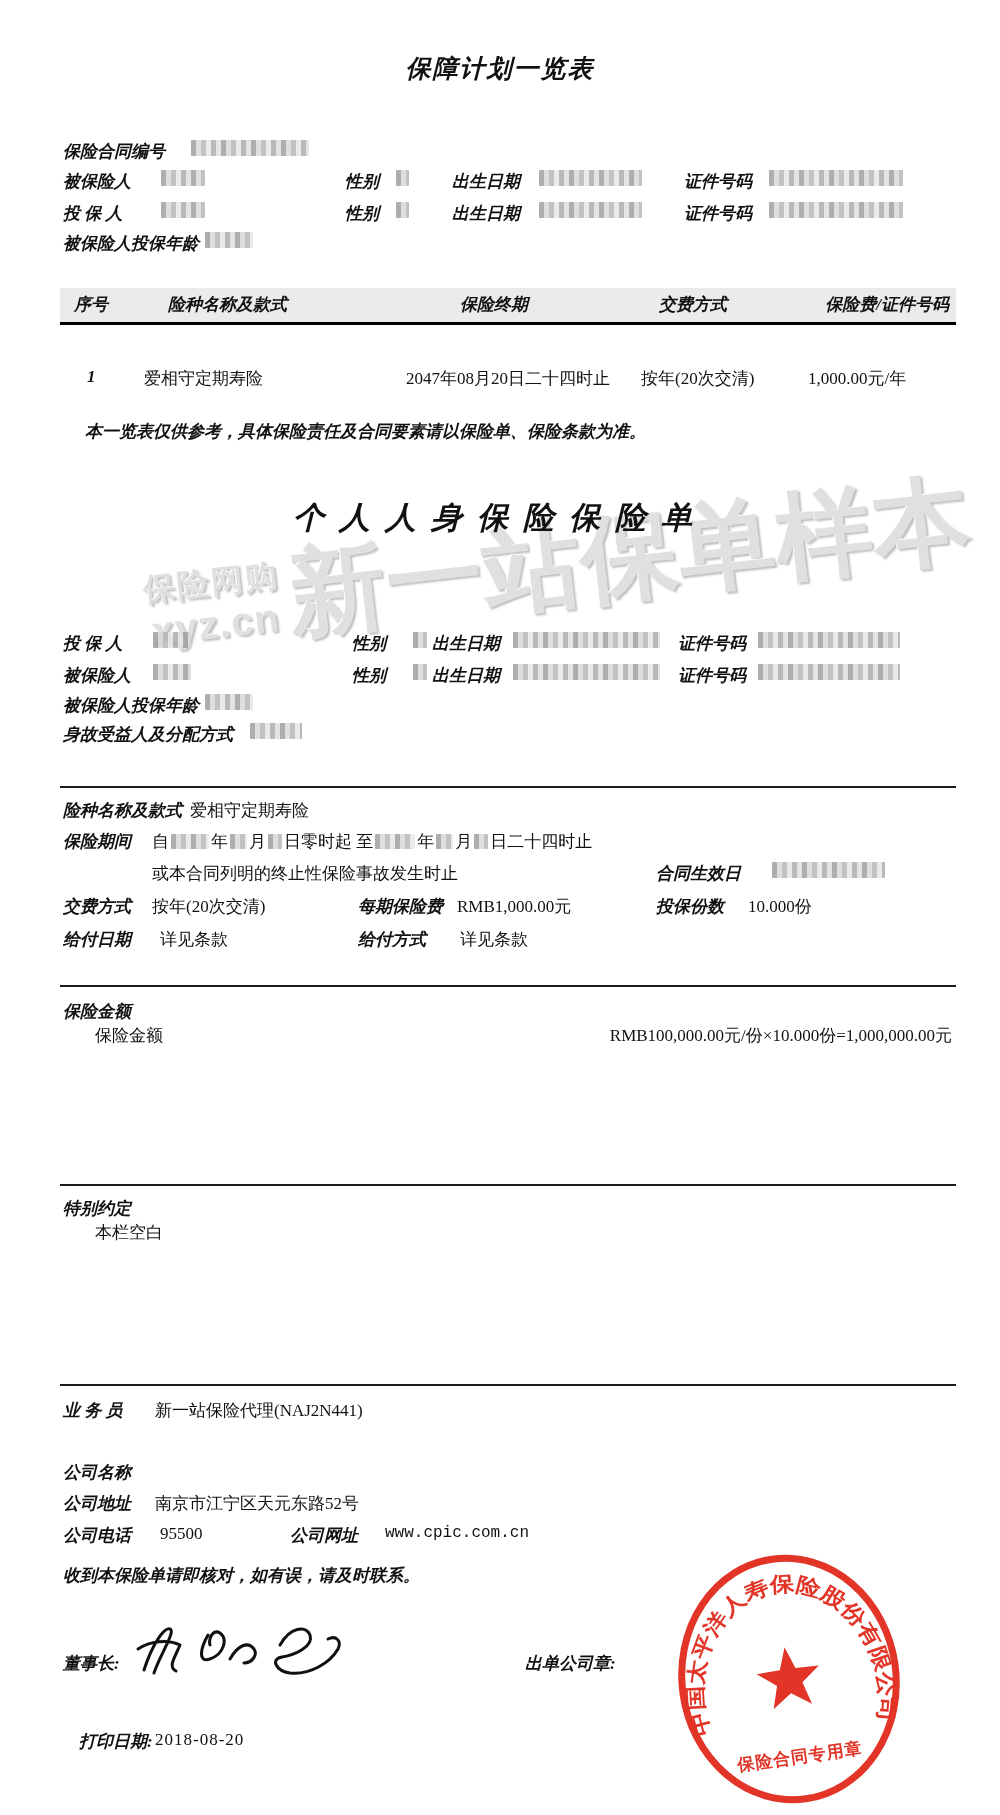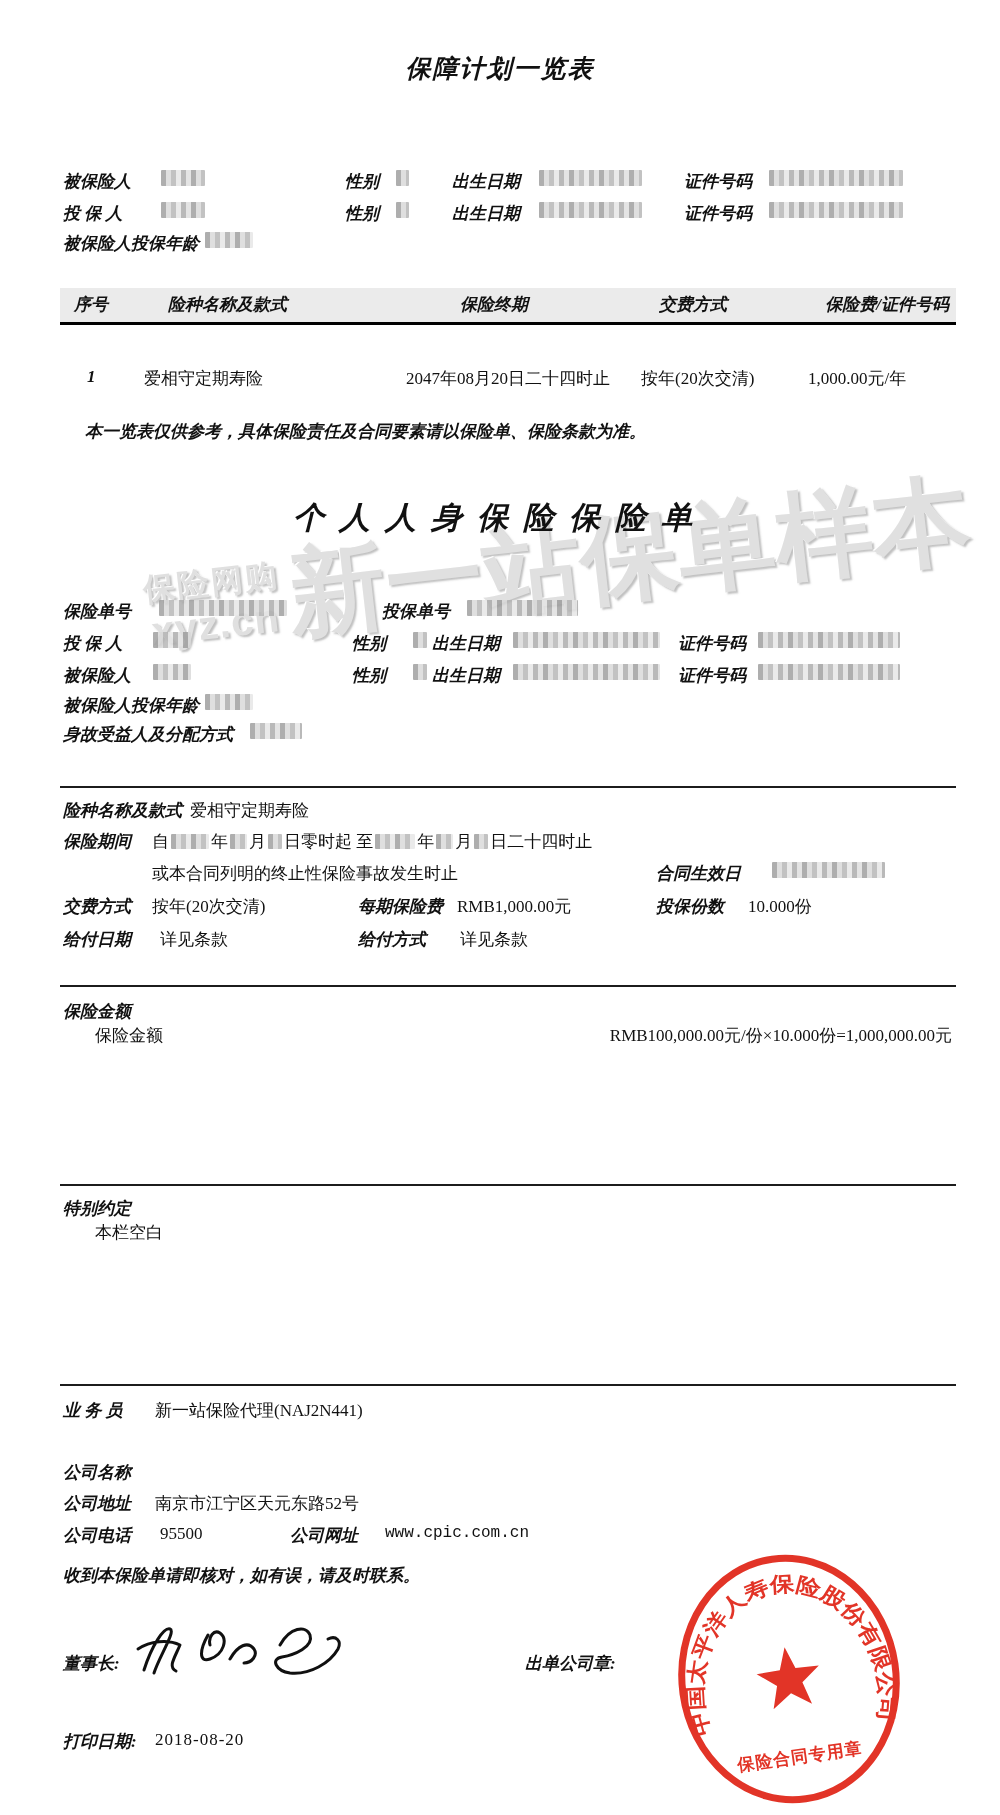--- a/index.html
+++ b/index.html
@@ -45,20 +45,24 @@
   <div class="wm">
     <div class="wm-small">
       <div>保险网购</div>
       <div class="wm-url">xyz.cn</div>
     </div>
     <div class="wm-big">新一站保单样本</div>
   </div>
 
   <div class="t1">保障计划一览表</div>
 
+  <div class="row" style="top:140px">
+    <span class="lbl" style="left:0">保险合同编号</span>
+    <span class="px" style="left:128px;width:118px"></span>
+  </div>
 
   <div class="row" style="top:170px">
     <span class="lbl" style="left:0">被保险人</span>
     <span class="px" style="left:98px;width:44px"></span>
     <span class="lbl" style="left:282px">性别</span>
     <span class="px" style="left:333px;width:13px"></span>
     <span class="lbl" style="left:389px">出生日期</span>
     <span class="px" style="left:476px;width:103px"></span>
     <span class="lbl" style="left:621px">证件号码</span>
     <span class="px" style="left:706px;width:134px"></span>
@@ -97,26 +101,20 @@
     <span class="val" style="left:578px">按年(20次交清)</span>
     <span class="val" style="left:745px">1,000.00元/年</span>
   </div>
 
   <div class="row" style="top:420px">
     <span class="lbl" style="left:22px">本一览表仅供参考，具体保险责任及合同要素请以保险单、保险条款为准。</span>
   </div>
 
   <div class="t2">个人人身保险保险单</div>
 
-  <div class="row" style="top:600px">
-    <span class="lbl" style="left:0">保险单号</span>
-    <span class="px" style="left:96px;width:128px"></span>
-    <span class="lbl" style="left:319px">投保单号</span>
-    <span class="px" style="left:404px;width:111px"></span>
-  </div>
 
   <div class="row" style="top:632px">
     <span class="lbl" style="left:0">投 保 人</span>
     <span class="px" style="left:90px;width:38px"></span>
     <span class="lbl" style="left:289px">性别</span>
     <span class="px" style="left:350px;width:14px"></span>
     <span class="lbl" style="left:369px">出生日期</span>
     <span class="px" style="left:450px;width:147px"></span>
     <span class="lbl" style="left:615px">证件号码</span>
     <span class="px" style="left:695px;width:142px"></span>
@@ -241,17 +239,17 @@
     </defs>
     <ellipse cx="115" cy="129" rx="107" ry="121" fill="none" stroke="#e02517" stroke-width="7"></ellipse>
     <polygon fill="#e02517" points="115,97 122.9,119.1 146.4,119.8 127.8,134.2 134.4,156.7 115,143.5 95.6,156.7 102.2,134.2 83.6,119.8 107.1,119.1"></polygon>
     <text font-size="21" font-weight="bold" fill="#e02517">
       <textPath href="#sealArc" startOffset="0" textLength="368" lengthAdjust="spacingAndGlyphs">中国太平洋人寿保险股份有限公司</textPath>
     </text>
     <text x="115" y="213" text-anchor="middle" font-size="17" font-weight="bold" fill="#e02517" letter-spacing="1">保险合同专用章</text>
   </svg>
 
   <div class="row" style="top:1730px">
-    <span class="lbl" style="left:0">打印日期:</span>
+    <span class="lbl" style="left:16px">打印日期:</span>
     <span class="val" style="left:92px;letter-spacing:1px">2018-08-20</span>
   </div>
 
 </div>
 
 </body></html>

